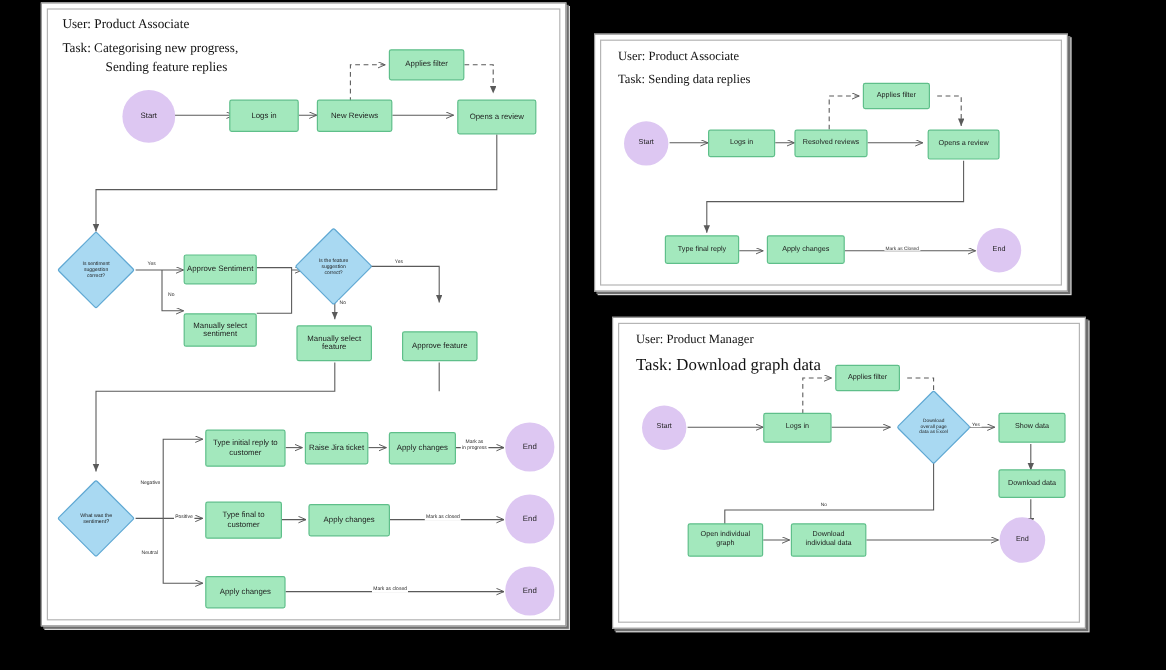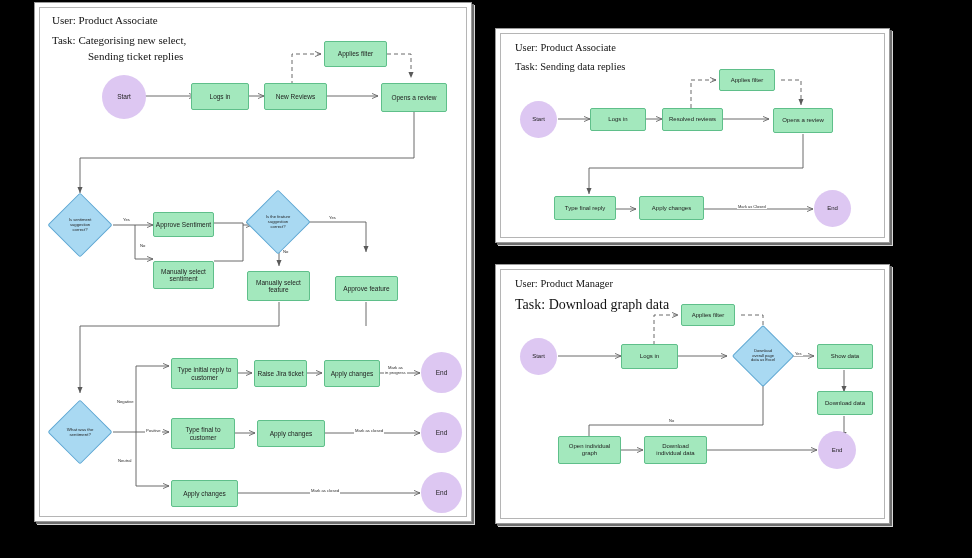--- a/index.html
+++ b/index.html
@@ -79,24 +79,24 @@
   <div class="panel" style="left:34px; top:2px; width:438px; height:520px;">
     <div class="panel-inner">
       <div class="flow">
 
         <div class="hdr" style="left:12px; top:6px; font-size:11px;">
           <span class="lbl">User:</span>
           <span>Product Associate</span>
         </div>
         <div class="hdr" style="left:12px; top:26px; font-size:11px;">
           <span class="lbl">Task:</span>
-          <span>Categorising new select,</span>
+          <span>Categorising new progress,</span>
         </div>
         <div class="hdr" style="left:48px; top:42px; font-size:11px;">
-          <span>Sending ticket replies</span>
+          <span>Sending feature replies</span>
         </div>
 
         <svg width="438" height="520">
           <defs>
             <marker id="ar1" markerWidth="8" markerHeight="8" refX="7" refY="3" orient="auto">
               <path d="M0,0 L7,3 L0,6" fill="none" stroke="#5a5a5a" stroke-width="0.9"></path>
             </marker>
             <marker id="ar1f" markerWidth="8" markerHeight="8" refX="7" refY="3" orient="auto">
               <path d="M0,0 L7,3 L0,6 z" fill="#5a5a5a"></path>
             </marker>
@@ -290,21 +290,21 @@
         <div class="node term" style="left:313px; top:156px; width:37px; height:37px; font-size:6px;">
           <span>End</span>
         </div>
 
         <div class="edge-label" style="left:236px; top:171px; font-size:4px;"><span>Mark as Closed</span></div>
 
       </div>
     </div>
   </div>
 
-  <div class="panel" style="left:495px; top:264px; width:395px; height:260px;">
+  <div class="panel" style="left:510px; top:264px; width:395px; height:260px;">
     <div class="panel-inner">
       <div class="flow">
 
         <div class="hdr" style="left:14px; top:8px; font-size:10.5px;">
           <span class="lbl">User:</span>
           <span>Product Manager</span>
         </div>
         <div class="hdr" style="left:14px; top:27px; font-size:14px;">
           <span class="lbl">Task:</span>
           <span>Download graph data</span>

